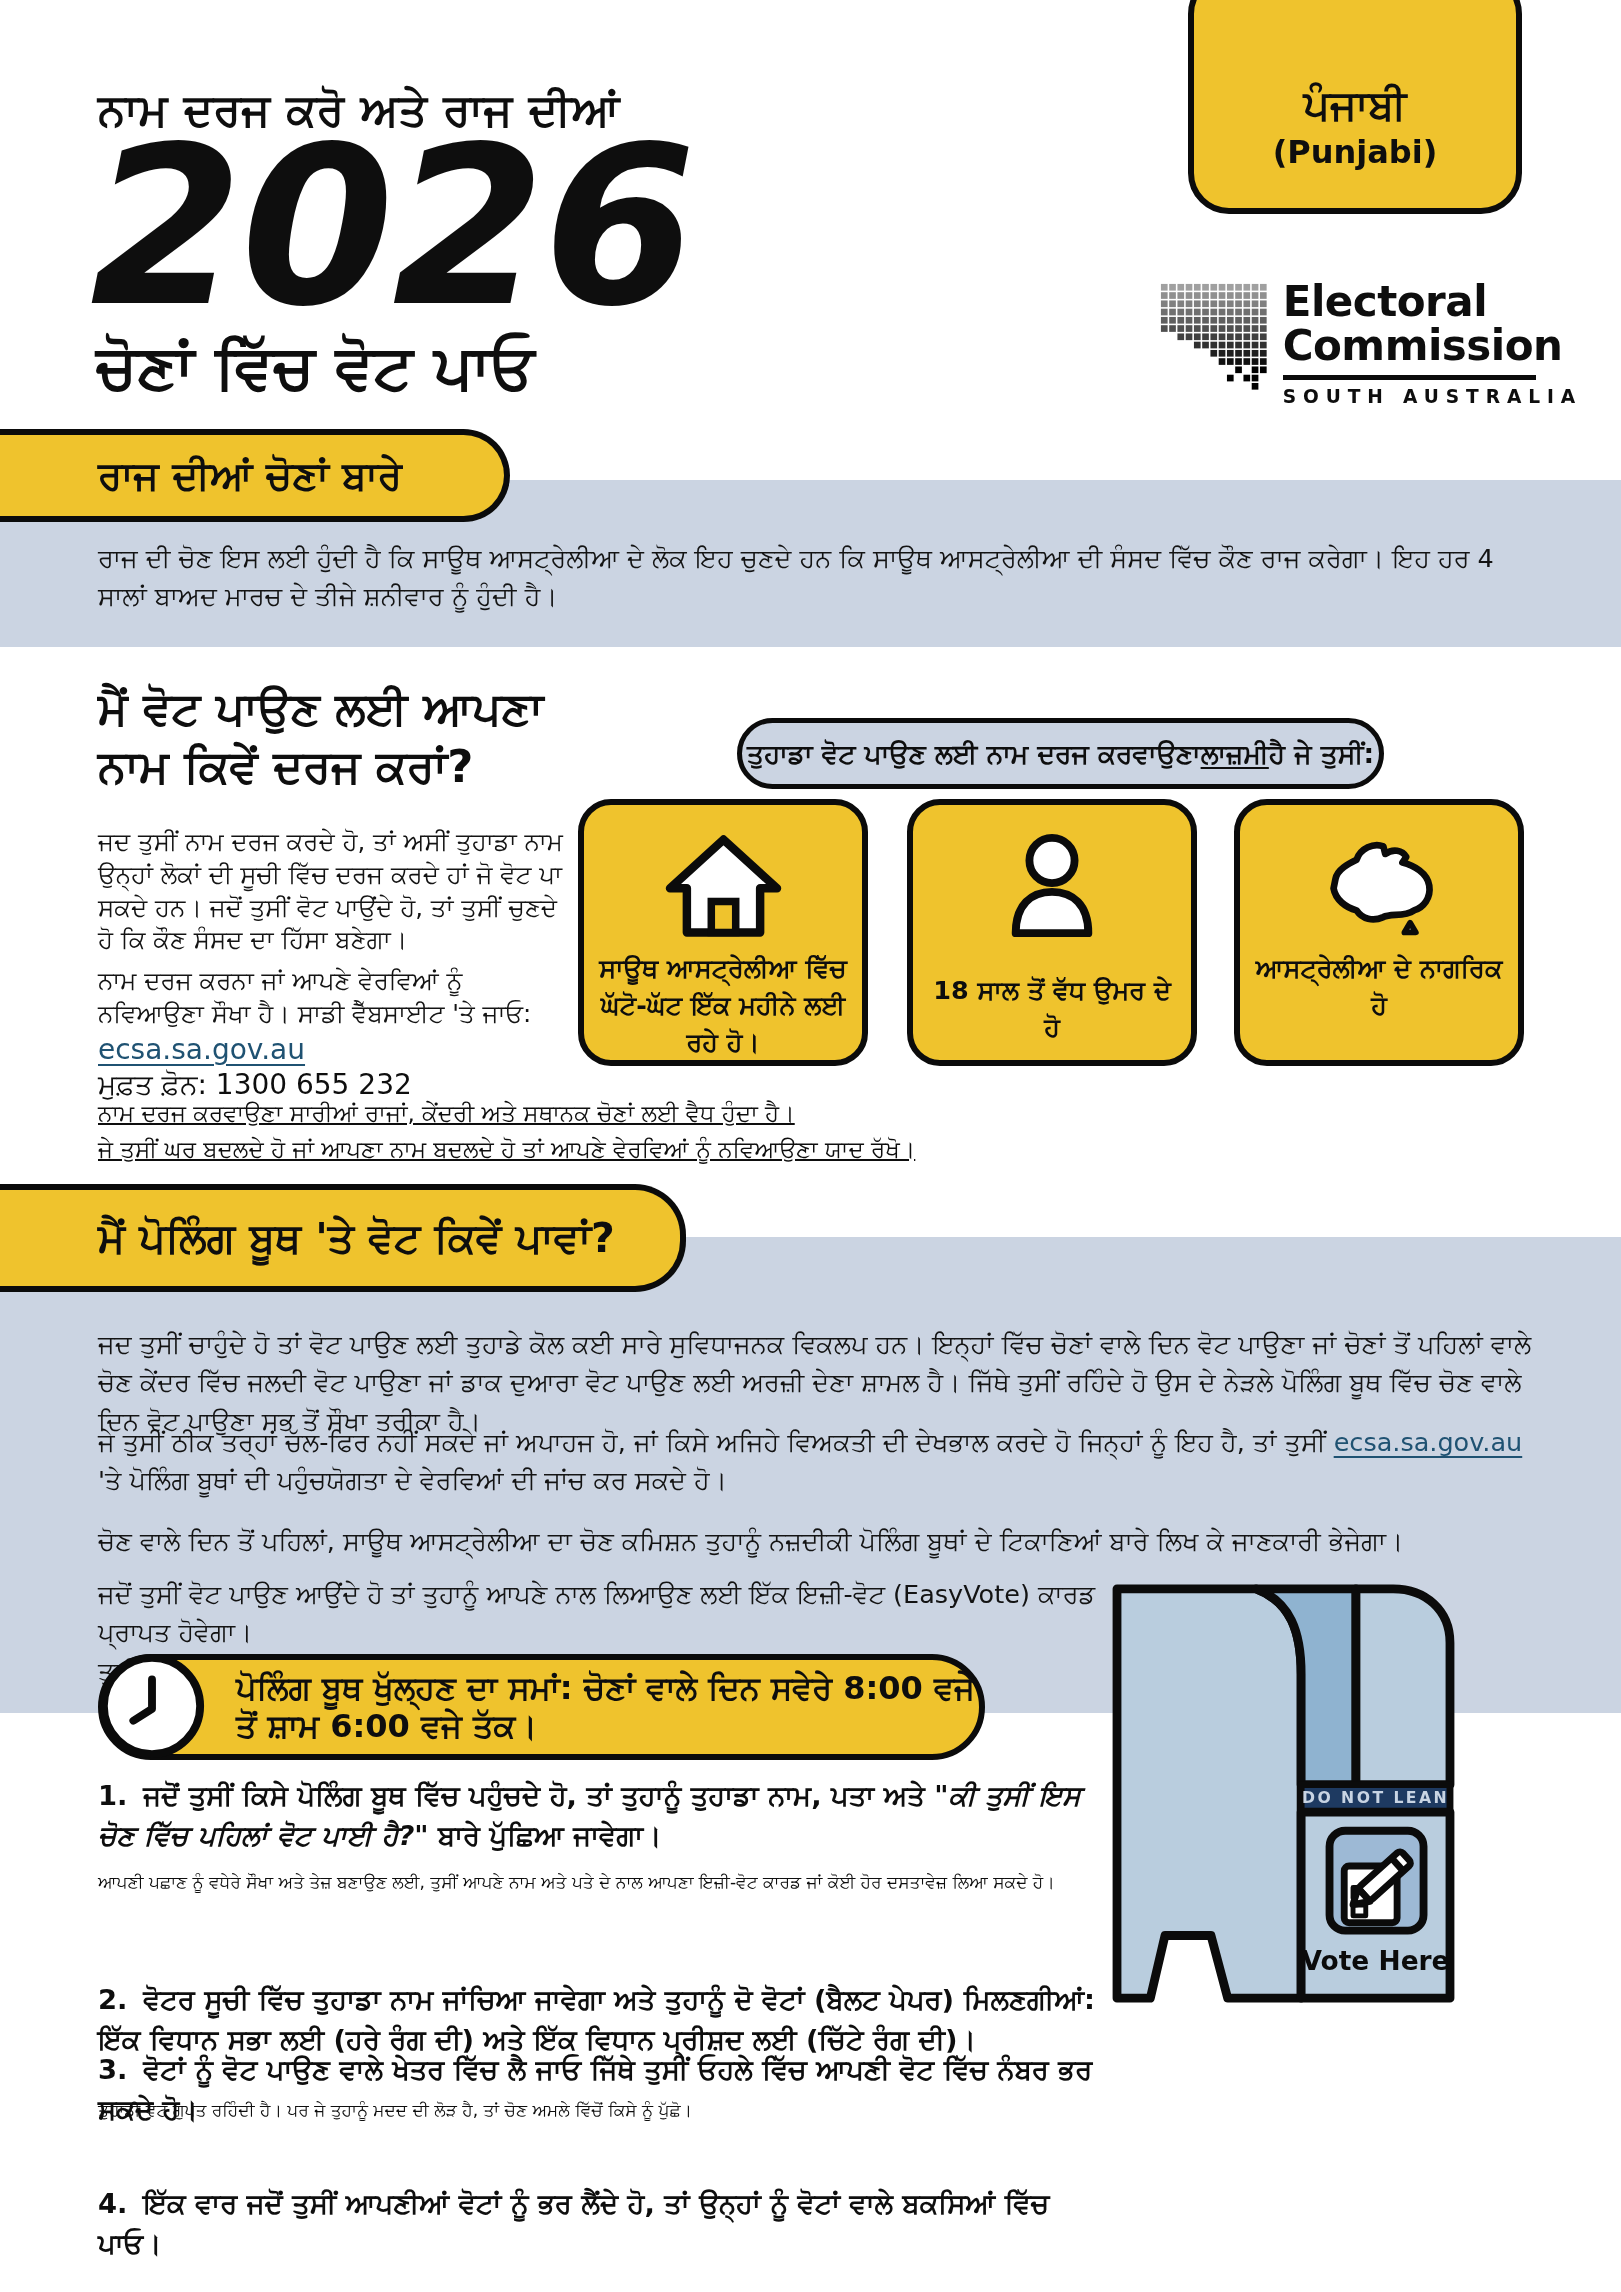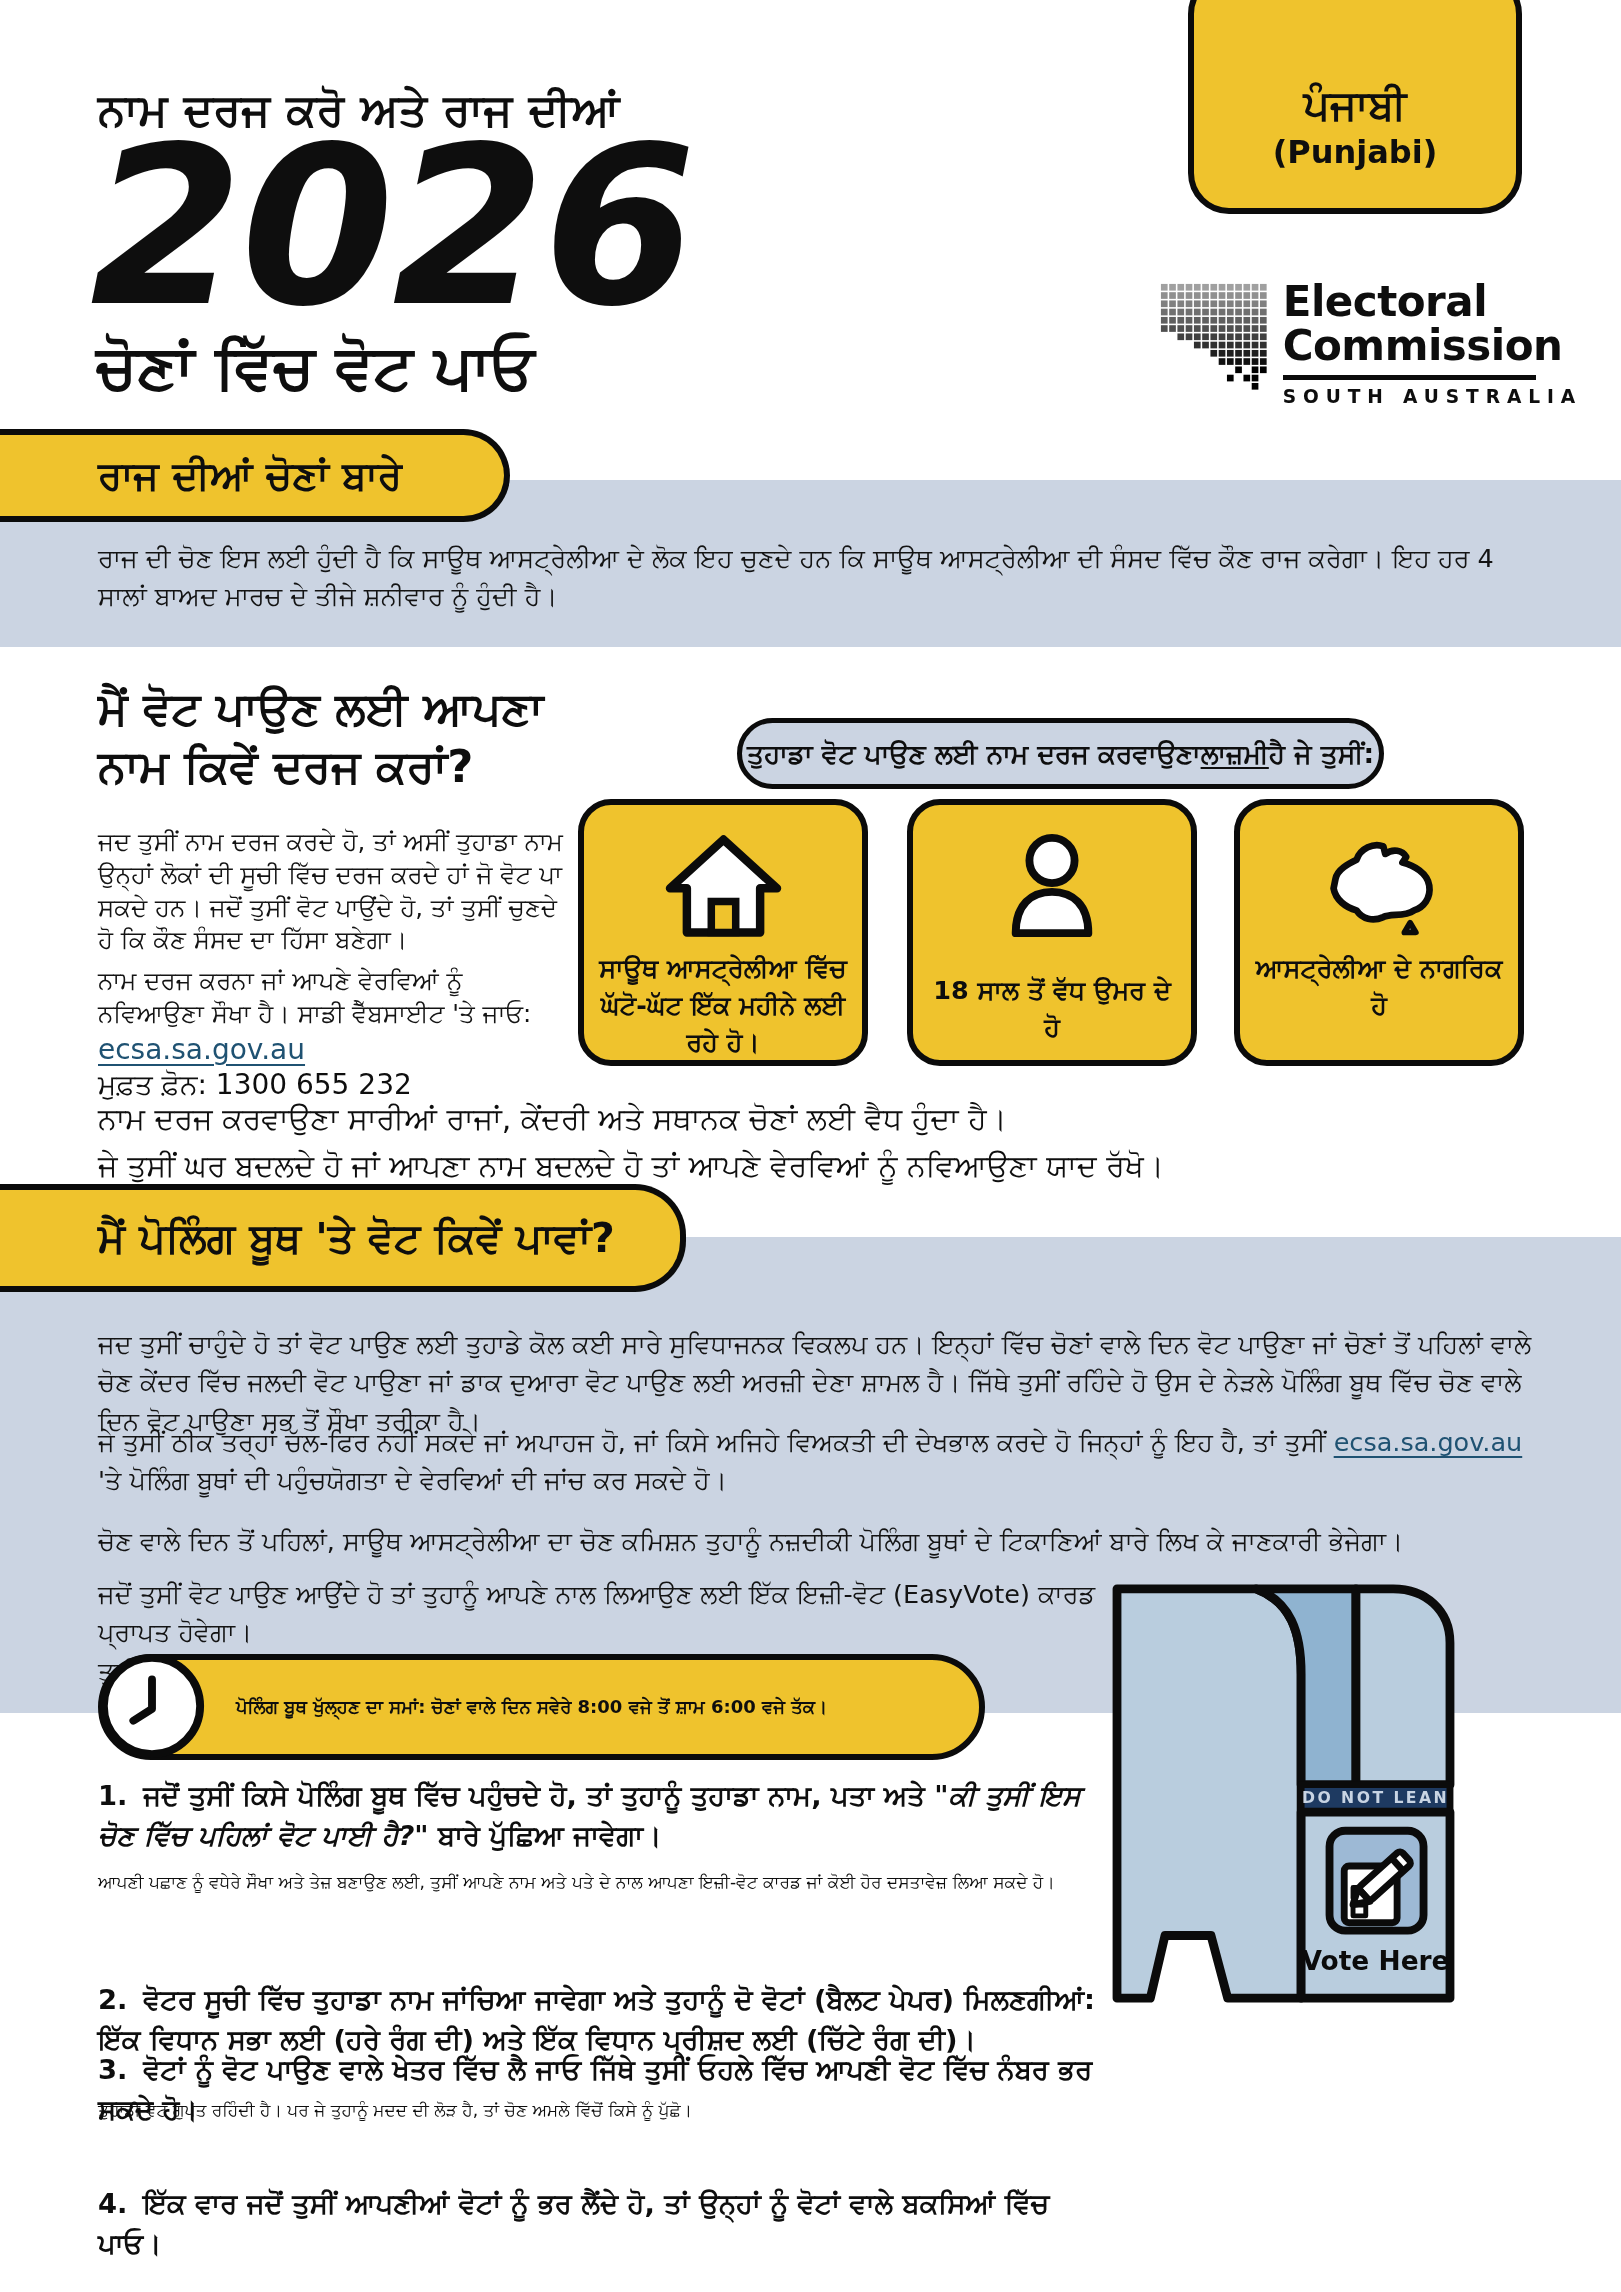--- a/index.html
+++ b/index.html
@@ -67,34 +67,34 @@
   .card {
     top:799px; width:290px; height:267px;
     background:#EFC32D; border:6.9px solid #0b0b0b; border-radius:33px;
     display:flex; flex-direction:column; align-items:center;
     padding-top:27.4px; z-index:1;
   }
   .card1 { left:578px; } .card2 { left:907px;gap:22px; } .card3 { left:1234px; }
   .card-icon { height:108px; display:flex; align-items:center; justify-content:center; }
   .card-label { margin-top:9.8px; font-size:25.5px; font-weight:700; text-align:center; line-height:1.45; padding:0 13.7px; }
 
-  .note { left:98px; top:1096px; width:1392px; font-size:30px; line-height:1.55; }
+  .note { left:98px; top:1096px; width:1392px; font-size:23px; line-height:1.55;text-decoration:underline; }
   .note span { display:block; }
 
   
   .booth-p1 { left:98px; top:1325px; width:1451px; }
   .booth-p2 { left:98px; top:1423px; width:1451px; }
   .booth-p3 { left:98px; top:1522px; width:1451px; }
   .booth-p4 { left:98px; top:1575px; width:1019px; }
 
   .hours-pill {
     left:98px; top:1654px; width:887px; height:106px;
     background:#EFC32D; border:6.9px solid #0b0b0b; border-radius:57px;
     display:flex; align-items:center; padding-left:132px;
-    font-size:18px; font-weight:700; z-index:2;
+    font-size:32px; font-weight:700; z-index:2;
   }
   .hours-clock { position:absolute; left:-7.8px; top:-9.8px; width:112px; height:112px; }
 
   .steps { z-index:1; }
   .step-title { font-size:27.4px; font-weight:700; line-height:1.45; width:1010px; left:98px; }
   .step-body  { font-size:17px; font-weight:400; line-height:1.5; width:980px; left:98px; }
   .step-num { margin-right:15.7px; }
   .it { font-style:italic; }
   .s1t { top:1776px; } .s1b { top:1870px; }
   .s2t { top:1980px; }

